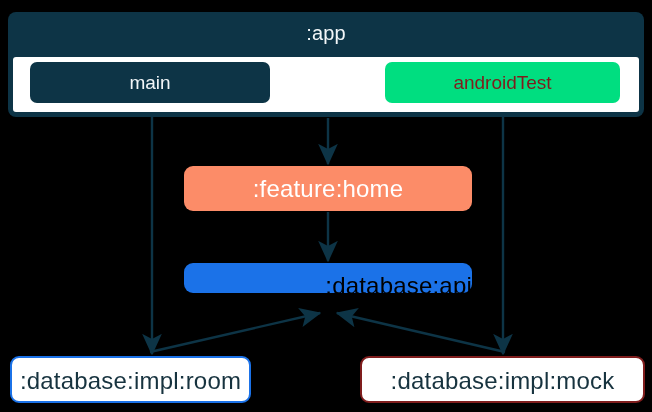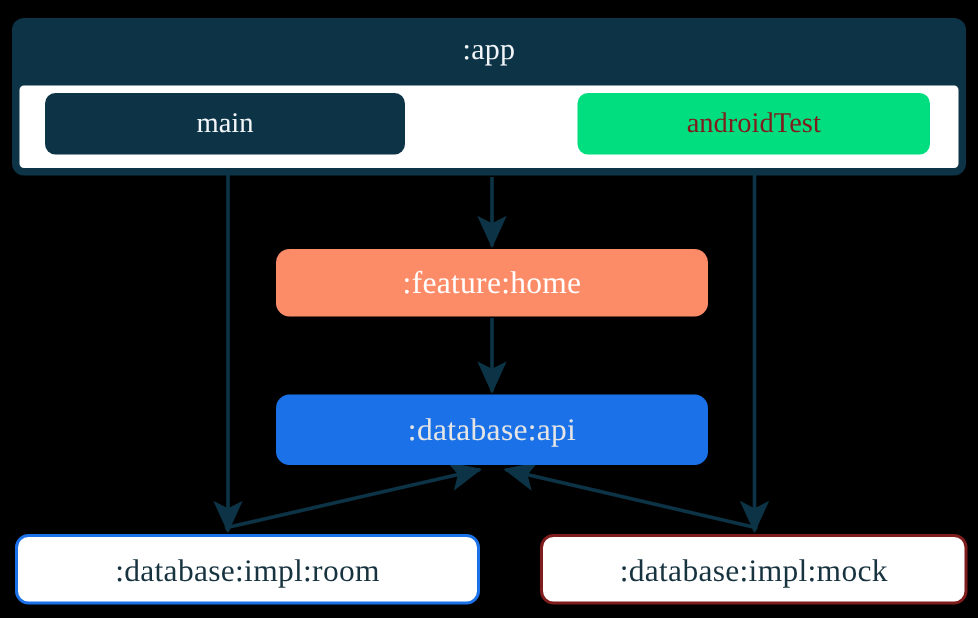--- a/index.html
+++ b/index.html
@@ -6,21 +6,21 @@
     margin: 0;
     padding: 0;
     background: #000000;
   }
   #canvas {
     position: relative;
     width: 652px;
     height: 412px;
     background: #000000;
     overflow: hidden;
-    font-family: Liberation Serif, serif;
+    font-family: Liberation Sans, sans-serif;
   }
   svg.edges {
     position: absolute;
     left: 0;
     top: 0;
     width: 652px;
     height: 412px;
     pointer-events: none;
   }
 
@@ -80,45 +80,46 @@
     background: #00DE80;
     color: #7f1d1d;
   }
 
   
   .node {
     position: absolute;
     border-radius: 9px;
     text-align: center;
     box-sizing: border-box;
-    font-size: 21px;
+    font-size: 24px;
     letter-spacing: 0.2px;
   }
   .node-home {
     left: 184px;
     top: 166px;
     width: 288px;
     height: 45px;
     line-height: 45px;
     background: #FC8C68;
     color: #FFFFFF;
   }
   .node-api {
     left: 184px;
     top: 263px;
     width: 288px;
-    height: 47px;
+    height: 30px;
     line-height: 46px;
     background: #1B72E8;
-    color: #e5e5e5;
+    color: #000000;
+    text-align: right;
   }
   .node-room {
     left: 10px;
     top: 356px;
-    width: 310px;
+    width: 241px;
     height: 47px;
     line-height: 45px;
     background: #FFFFFF;
     border: 2px solid #1B72E8;
     color: #17333F;
   }
   .node-mock {
     left: 360px;
     top: 356px;
     width: 285px;

